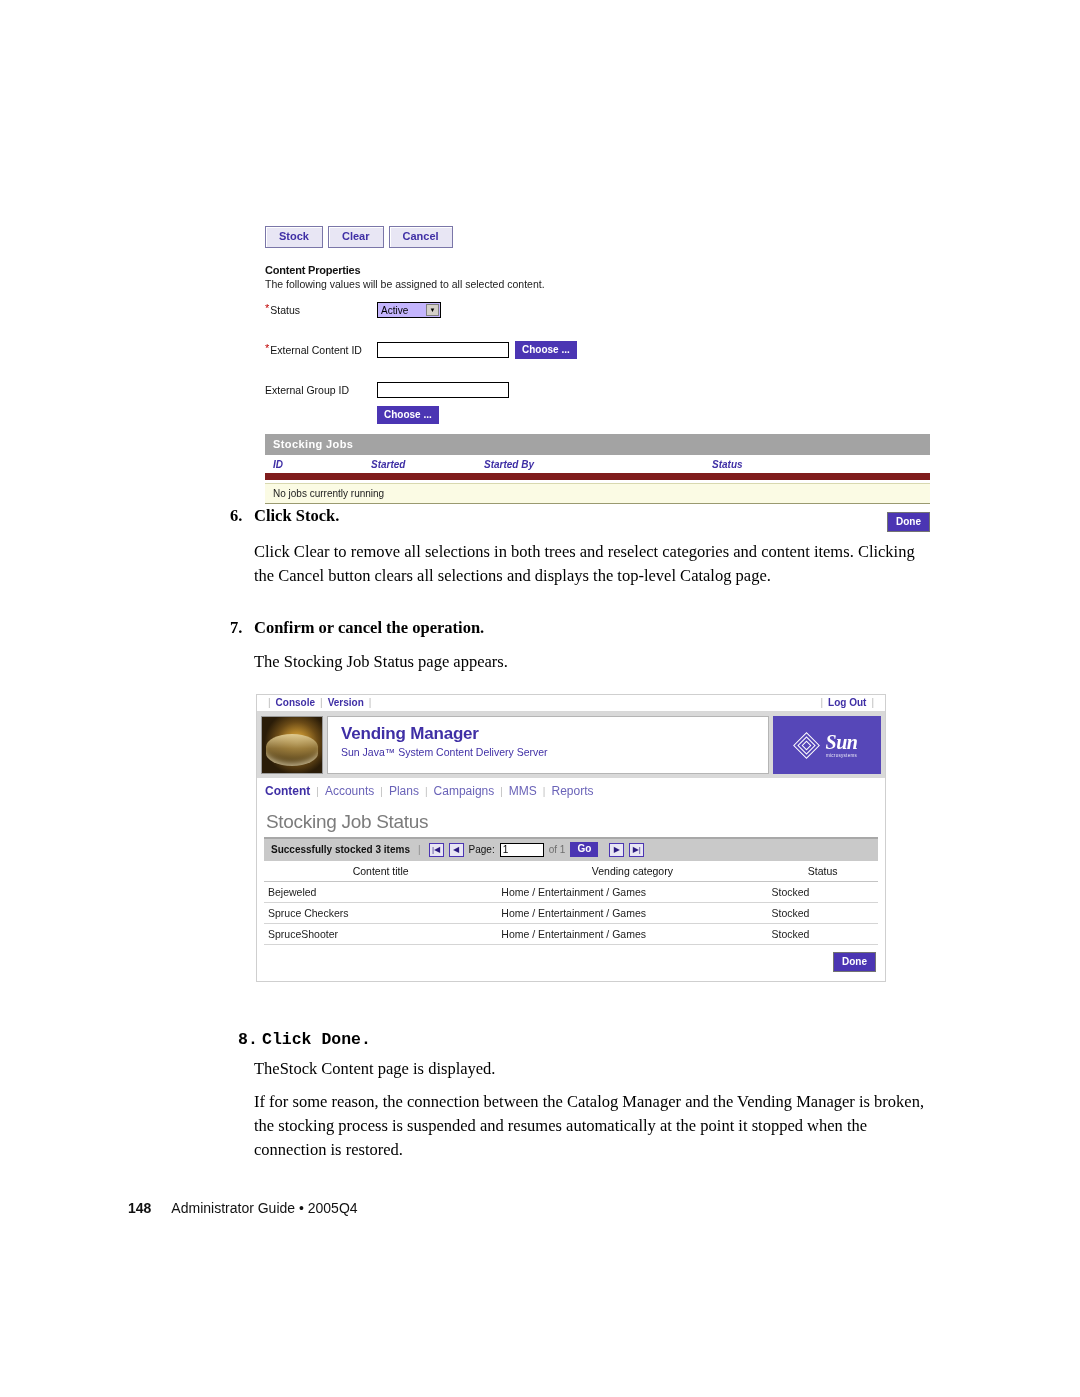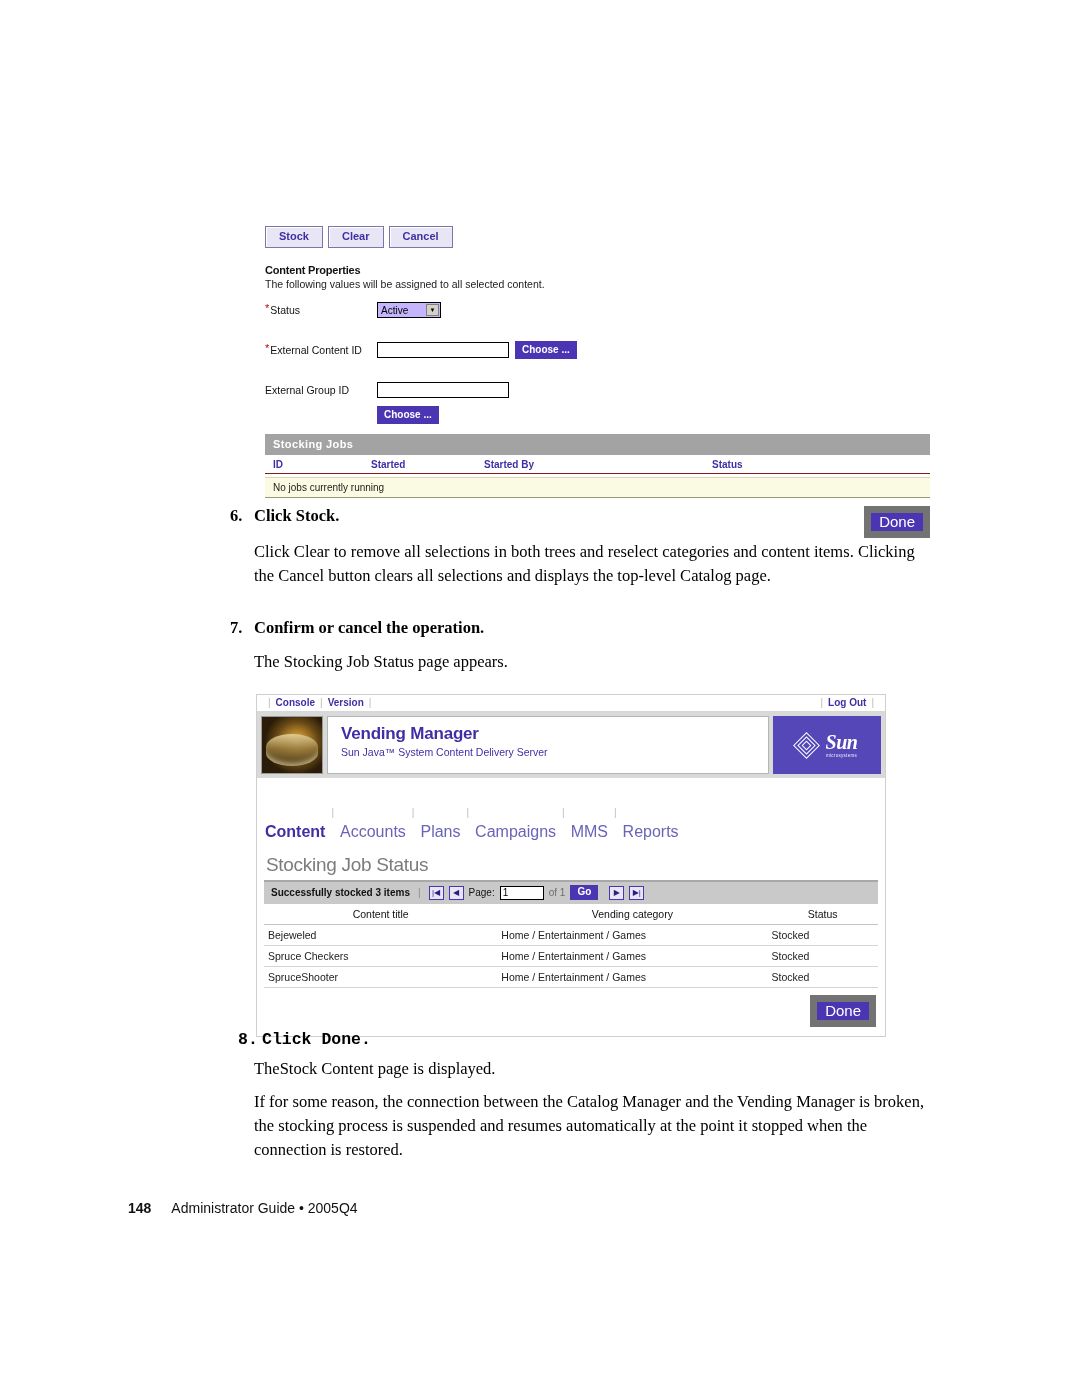--- a/index.html
+++ b/index.html
@@ -148,22 +148,23 @@
   }
   .jobs-cols {
     display: flex;
     font-size: 10px;
     font-weight: bold;
     color: #3f2fa5;
     background: #fff;
     padding: 4px 0 3px 0;
   }
   .jobs-cols > div {
-    border-bottom: 1px solid #7f1d1d;
+    border-bottom: 7px solid #7f1d1d;
     padding: 0 0 3px 8px;
+    font-style: italic;
   }
   .jc-id { width: 90px; }
   .jc-started { width: 105px; }
   .jc-by { width: 220px; }
   .jc-status { flex: 1; }
   .jobs-empty {
     background: #fbfbe4;
     border-top: 1px solid #d8d8b0;
     border-bottom: 1px solid #9a9a70;
     font-size: 10px;
@@ -171,26 +172,26 @@
     padding: 4px 0 4px 8px;
   }
   .done-row {
     display: flex;
     justify-content: flex-end;
     padding-top: 8px;
   }
   .btn-done {
     background: #4b35b3;
     color: #fff;
-    font-size: 15px;
-    font-weight: normal;
+    font-size: 10px;
+    font-weight: bold;
     font-family: "Liberation Sans", sans-serif;
     padding: 3px 8px 4px 8px;
     line-height: 11px;
-    border: 7px solid #737373;
+    border: 1px solid #737373;
     cursor: pointer;
   }
 
   
   .step {
     position: absolute;
     font-family: "Liberation Serif", serif;
   }
   .step-head {
     font-size: 16.5px;
@@ -319,24 +320,23 @@
     text-align: center;
     opacity: .9;
   }
   .vm-tabs {
     display: flex;
     align-items: center;
     background: #fff;
     padding: 6px 0 7px 8px;
   }
   .vm-tab {
-    font-size: 16px;
+    font-size: 12px;
     color: #6a63b8;
     cursor: pointer;
-    margin-top: 39px;
   }
   .vm-tab.active { color: #3f2fa5; font-weight: bold; }
   .vm-tab-sep { color: #bdbdbd; margin: 0 6px; font-size: 10px; }
 
   .vm-body { padding: 0 7px 7px 7px; }
   .vm-h1 {
     font-size: 19px;
     color: #7c7c7c;
     font-weight: normal;
     padding: 6px 0 4px 2px;

